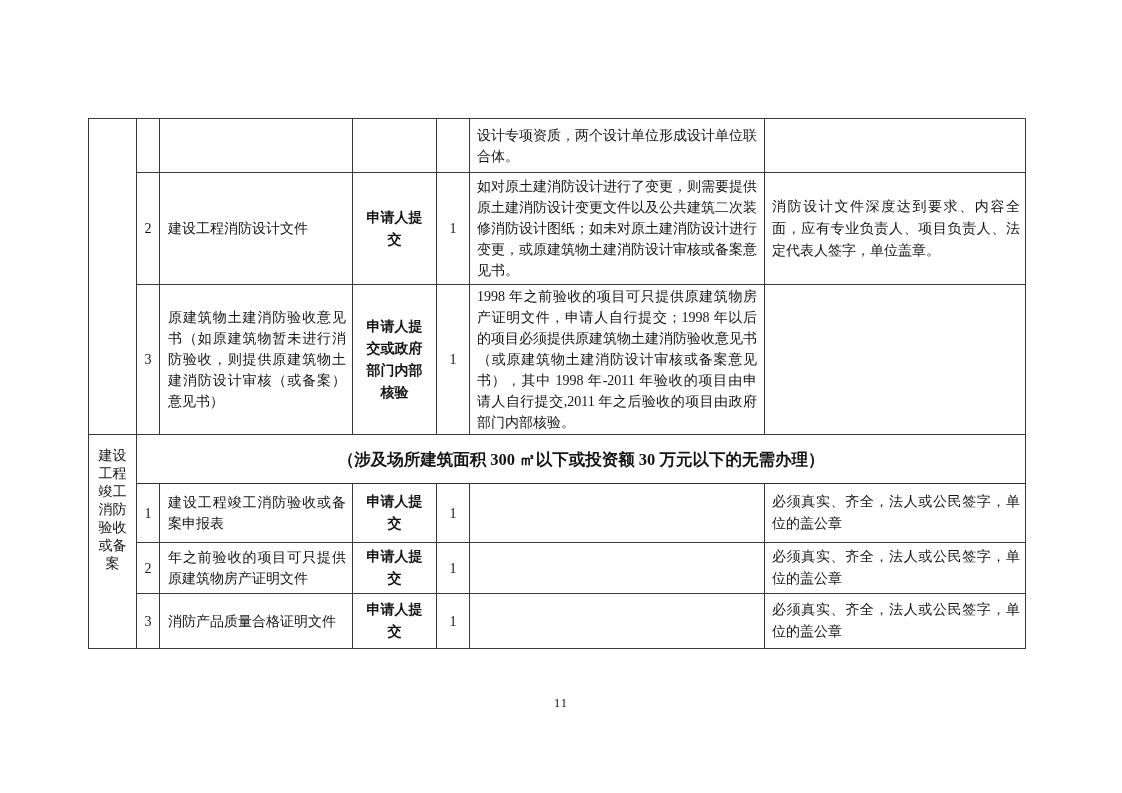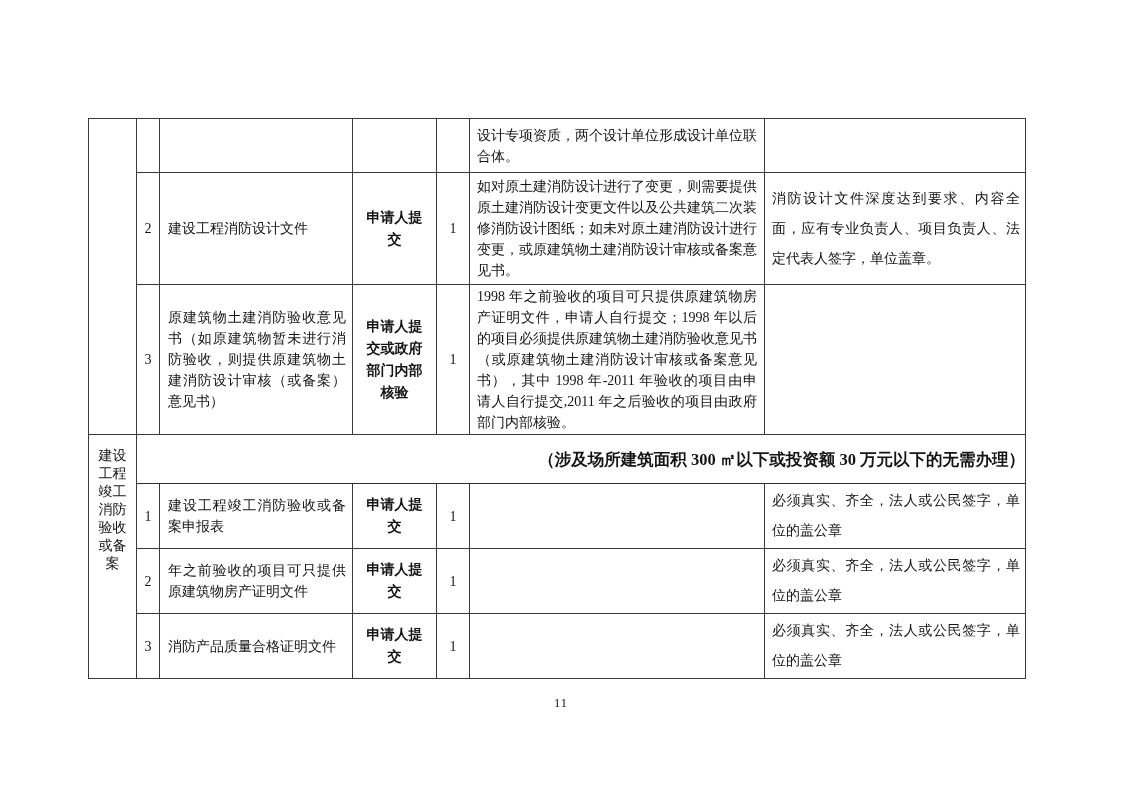--- a/index.html
+++ b/index.html
@@ -62,28 +62,28 @@
     font-weight: bold;
   }
   td.desc {
     text-align: justify;
     text-justify: inter-ideograph;
     vertical-align: middle;
     line-height: 21px;
     padding: 1px 7px;
   }
   td.req {
-    line-height: 30px;
+    line-height: 22px;
     padding: 2px 5px 2px 7px;
     text-align: justify;
     text-justify: inter-ideograph;
     margin-left: 15px;
   }
   td.banner {
-    text-align: right;
+    text-align: center;
     font-weight: bold;
     font-size: 16.5px;
     border-top: 1.5px solid #2f2f2f;
     border-bottom: 1.5px solid #2f2f2f;
     padding: 0;
   }
   table.doc-table { border: 1.5px solid #2f2f2f; }
   .pageno {
     position: absolute;
     top: 696px;

